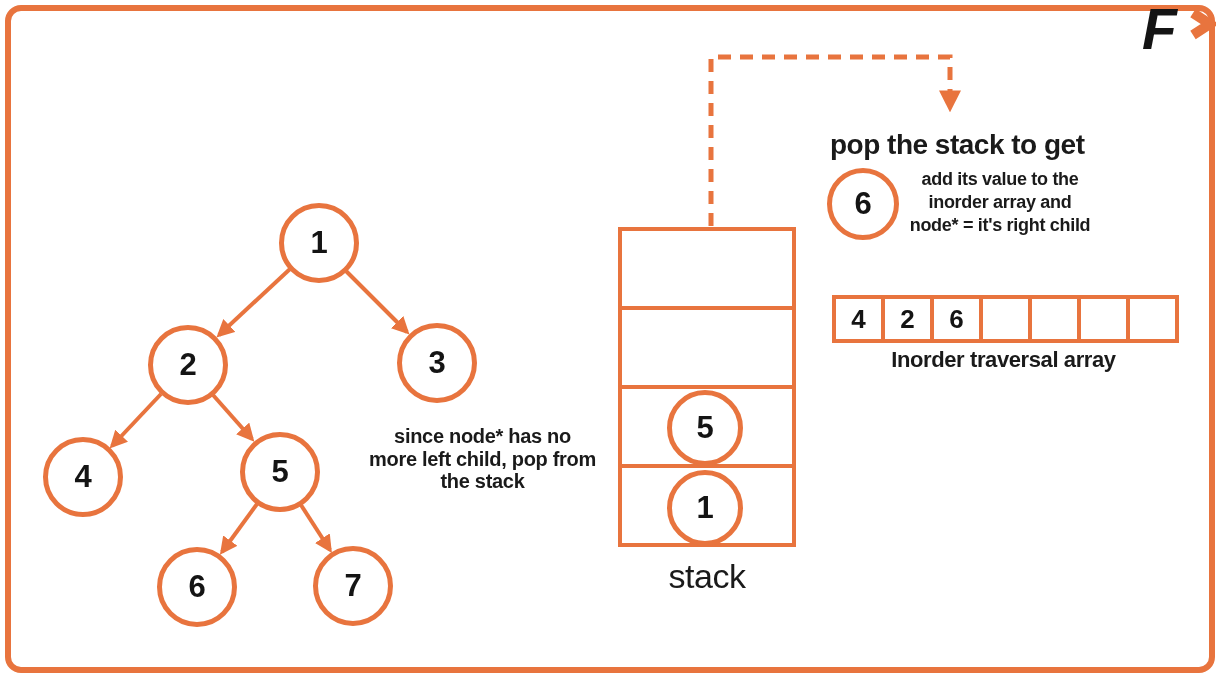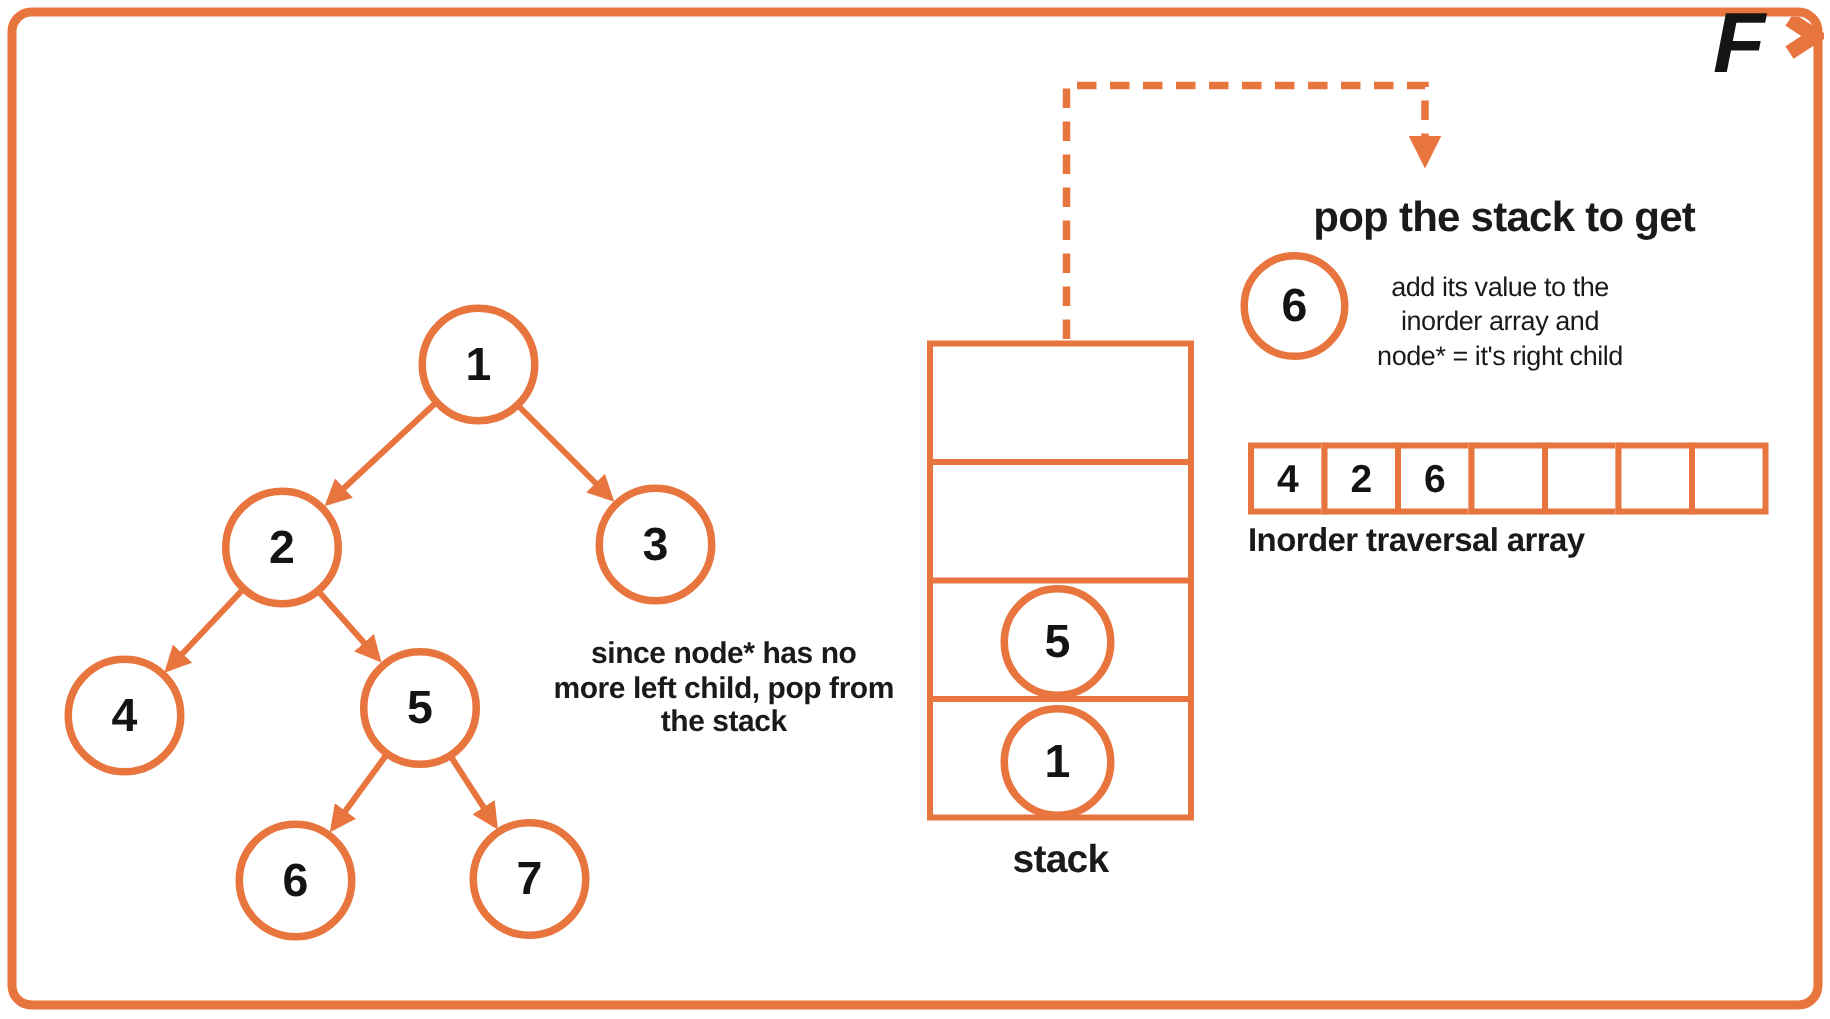--- a/index.html
+++ b/index.html
@@ -64,55 +64,55 @@
     flex-direction: column;
   }
   .stack-cell { flex: 1; }
   .stack-cell + .stack-cell { border-top: 4px solid #E8743E; }
 
   .stack-label {
     position: absolute;
     left: 618px; top: 557px;
     width: 178px;
     text-align: center;
-    font-size: 26px;
-    font-weight: 700;
+    font-size: 34px;
+    font-weight: 400;
     letter-spacing: -0.5px;
   }
 
   
   .left-note {
     position: absolute;
     left: 355px; top: 425px;
     width: 255px;
     text-align: center;
     font-size: 20px;
     font-weight: 700;
     line-height: 22.5px;
     letter-spacing: -0.3px;
     white-space: pre-line;
   }
 
   .pop-heading {
     position: absolute;
     left: 830px; top: 129px;
     width: 300px;
-    text-align: right;
+    text-align: left;
     font-size: 28px;
     font-weight: 700;
     letter-spacing: -0.5px;
   }
 
   .pop-note {
     position: absolute;
-    left: 890px; top: 180px;
+    left: 890px; top: 168px;
     width: 220px;
     text-align: center;
     font-size: 18px;
-    font-weight: 400;
+    font-weight: 700;
     line-height: 23px;
     letter-spacing: -0.3px;
     white-space: pre-line;
   }
 
   
   .array {
     position: absolute;
     left: 832px; top: 295px;
     display: flex;
@@ -127,21 +127,21 @@
     font-size: 26px;
     font-weight: 700;
     color: #141414;
   }
   .array-cell + .array-cell { margin-left: -4px; }
 
   .array-label {
     position: absolute;
     left: 832px; top: 347px;
     width: 343px;
-    text-align: left;
+    text-align: center;
     font-size: 22px;
     font-weight: 700;
     letter-spacing: -0.4px;
   }
 
   
   .logo { position: absolute; left: 1138px; top: 0px; width: 78px; height: 70px; }
   .logo-letter {
     position: absolute; left: 4px; top: -4px;
     font-size: 57px;

